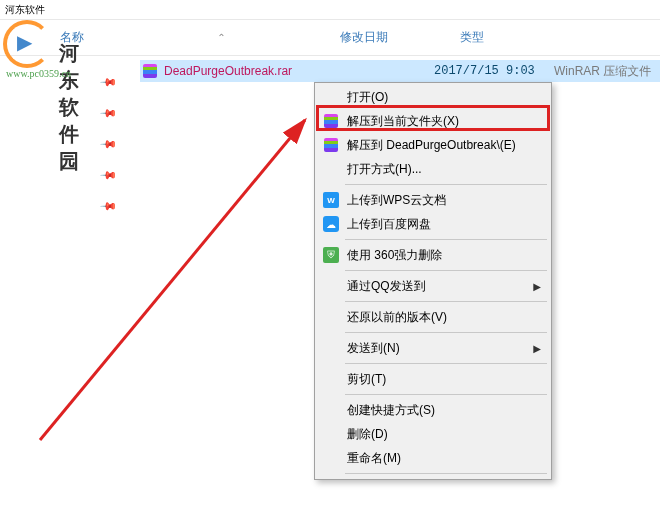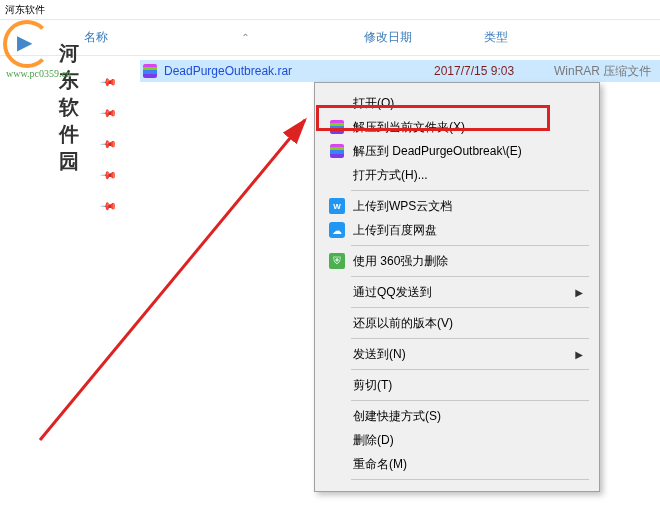--- a/index.html
+++ b/index.html
@@ -6,39 +6,39 @@
     body { font-family: "Microsoft YaHei", sans-serif; font-size: 12px; background: #fff; width: 660px; height: 528px; overflow: hidden; position: relative; }
     
     .titlebar { height: 20px; background: #fff; border-bottom: 1px solid #e8e8e8; padding-left: 5px; display: flex; align-items: center; }
     .titlebar-text { font-size: 10px; color: #000; }
     
     .watermark { position: absolute; top: 18px; left: 1px; z-index: 2; }
     .watermark-logo { display: inline-block; width: 50px; height: 50px; position: relative; }
     .watermark-text { position: absolute; top: 22px; left: 58px; font-size: 20px; font-weight: bold; color: #333; }
     .watermark-url { position: absolute; top: 50px; left: 5px; font-size: 10px; color: #4da04d; font-family: Liberation Serif, serif; }
     
-    .header-row { height: 36px; display: flex; align-items: center; border-bottom: 1px solid #e8e8e8; padding-left: 84px; }
+    .header-row { height: 36px; display: flex; align-items: center; border-bottom: 1px solid #e8e8e8; padding-left: 60px; }
     .header-col { color: #3a7ab8; font-size: 12px; }
     .col-name { width: 280px; }
     .col-date { width: 120px; }
     .col-type { flex: 1; }
     .header-row .caret { margin-left: 130px; color: #888; font-size: 10px; }
     
     .content-area { display: flex; height: 470px; }
     .sidebar { width: 140px; padding: 20px 10px; display: flex; flex-direction: column; gap: 18px; align-items: flex-end; padding-right: 24px; }
     .pin-icon { color: #888; font-size: 11px; transform: rotate(45deg); display: inline-block; }
     
     .file-list { flex: 1; padding-top: 4px; }
     .file-row { display: flex; align-items: center; height: 22px; background: #cce8ff; padding-left: 2px; }
     .file-icon { width: 16px; height: 16px; margin-right: 6px; display: flex; align-items: center; justify-content: center; }
-    .file-name { flex: 0 0 270px; color: #1d4ed8; }
-    .file-date { flex: 0 0 120px; color: #7f1d1d; }
+    .file-name { flex: 0 0 270px; color: #be185d; }
+    .file-date { flex: 0 0 120px; color: #0c4a6e; font-family: Liberation Mono, monospace; }
     .file-type { color: #7a7a7a; }
     
-    .context-menu { position: absolute; top: 82px; left: 314px; width: 286px; background: #f0f0f0; border: 1px solid #a0a0a0; box-shadow: 3px 3px 6px rgba(0,0,0,.25); z-index: 20; padding: 8px; }
+    .context-menu { position: absolute; top: 82px; left: 314px; width: 238px; background: #f0f0f0; border: 1px solid #a0a0a0; box-shadow: 3px 3px 6px rgba(0,0,0,.25); z-index: 20; padding: 2px; }
     .menu-item { display: flex; align-items: center; height: 24px; padding-left: 30px; position: relative; cursor: default; }
     .menu-icon { position: absolute; left: 5px; width: 18px; height: 18px; display: flex; align-items: center; justify-content: center; font-size: 12px; }
     .menu-text { font-size: 12px; color: #000; }
     .menu-arrow { position: absolute; right: 8px; font-size: 10px; color: #333; }
     .menu-sep { height: 1px; background: #c8c8c8; margin: 3px 2px 3px 28px; }
     .highlight-box { position: absolute; top: 105px; left: 316px; width: 234px; height: 26px; border: 3px solid #dd2222; z-index: 25; pointer-events: none; }
     
     .arrow-line { position: absolute; top: 110px; left: 30px; width: 290px; height: 340px; z-index: 15; pointer-events: none; }
     
     .rar-icon { display: inline-block; width: 14px; height: 14px; background: linear-gradient(to bottom, #d946ef 0%, #d946ef 20%, #84cc16 20%, #84cc16 45%, #3b82f6 45%, #3b82f6 70%, #7c3aed 70%); border-radius: 2px; }

